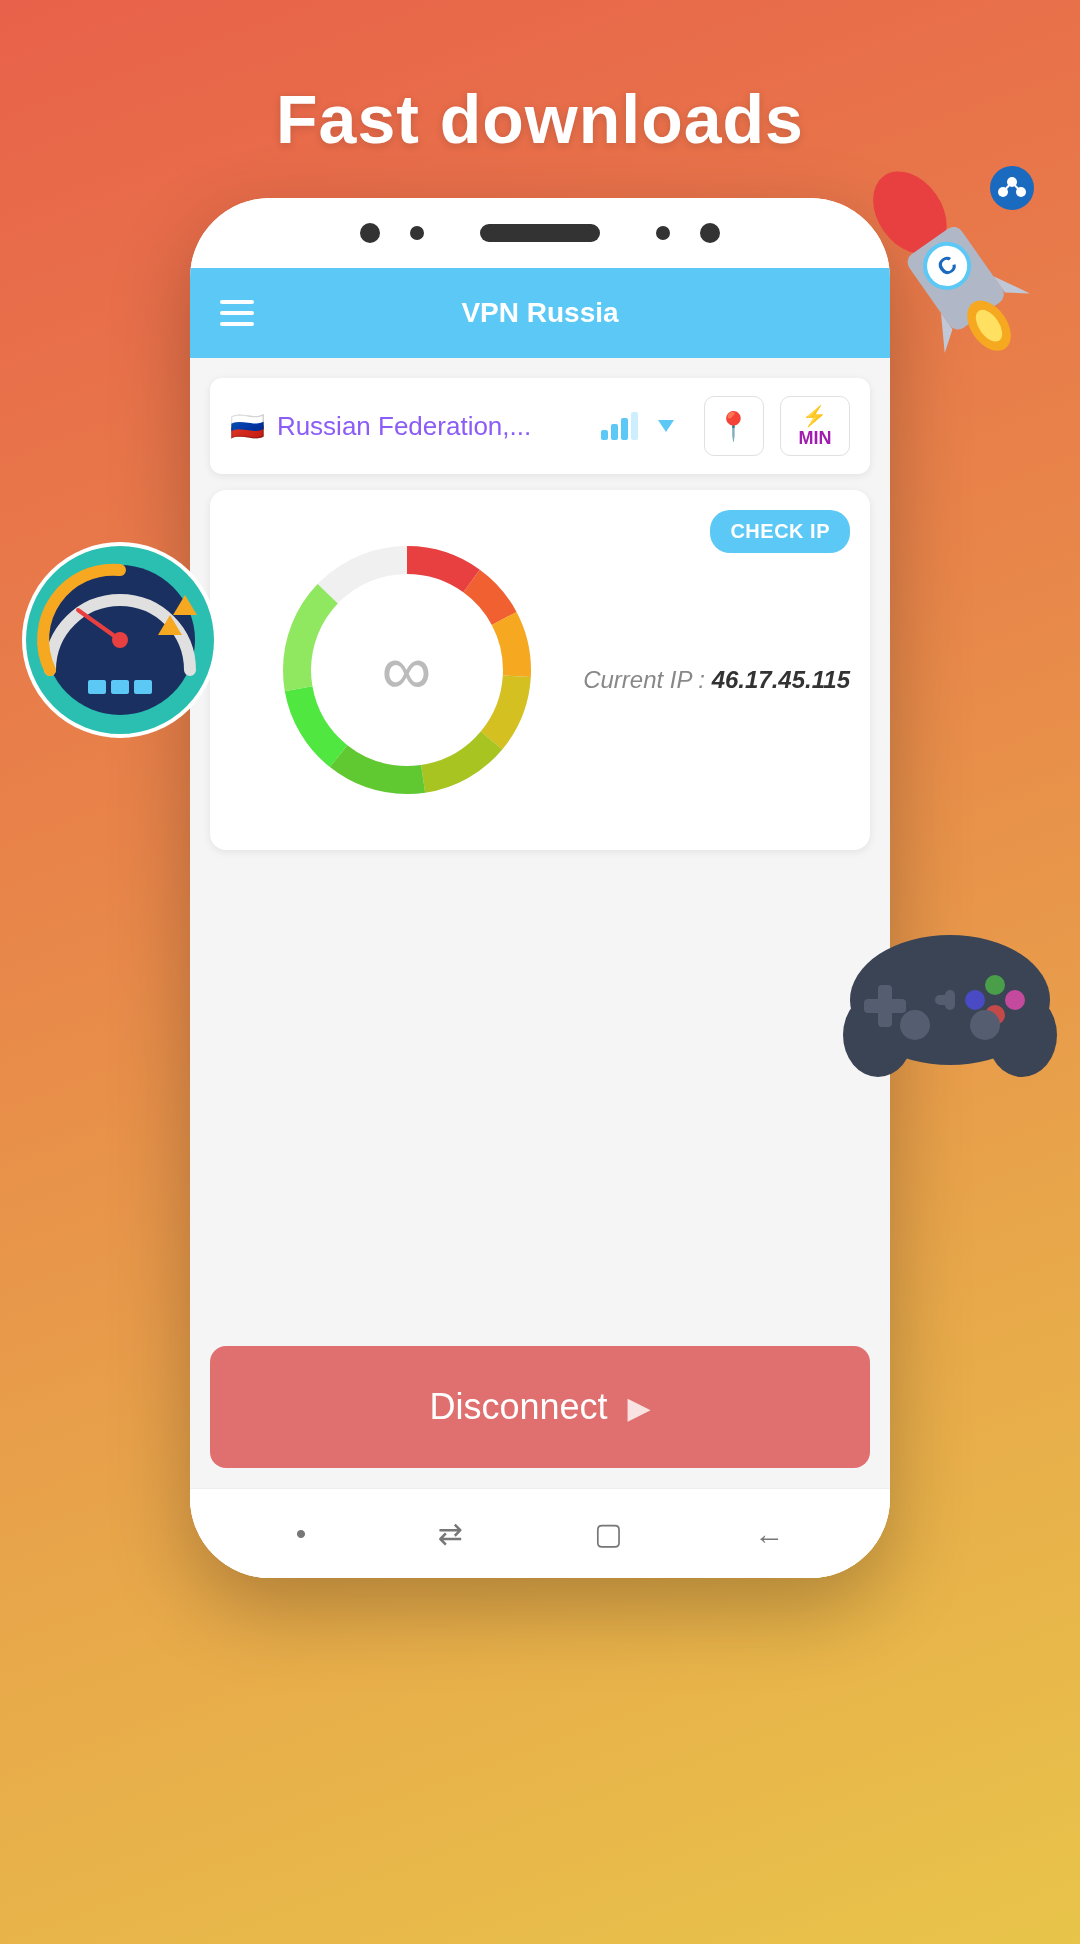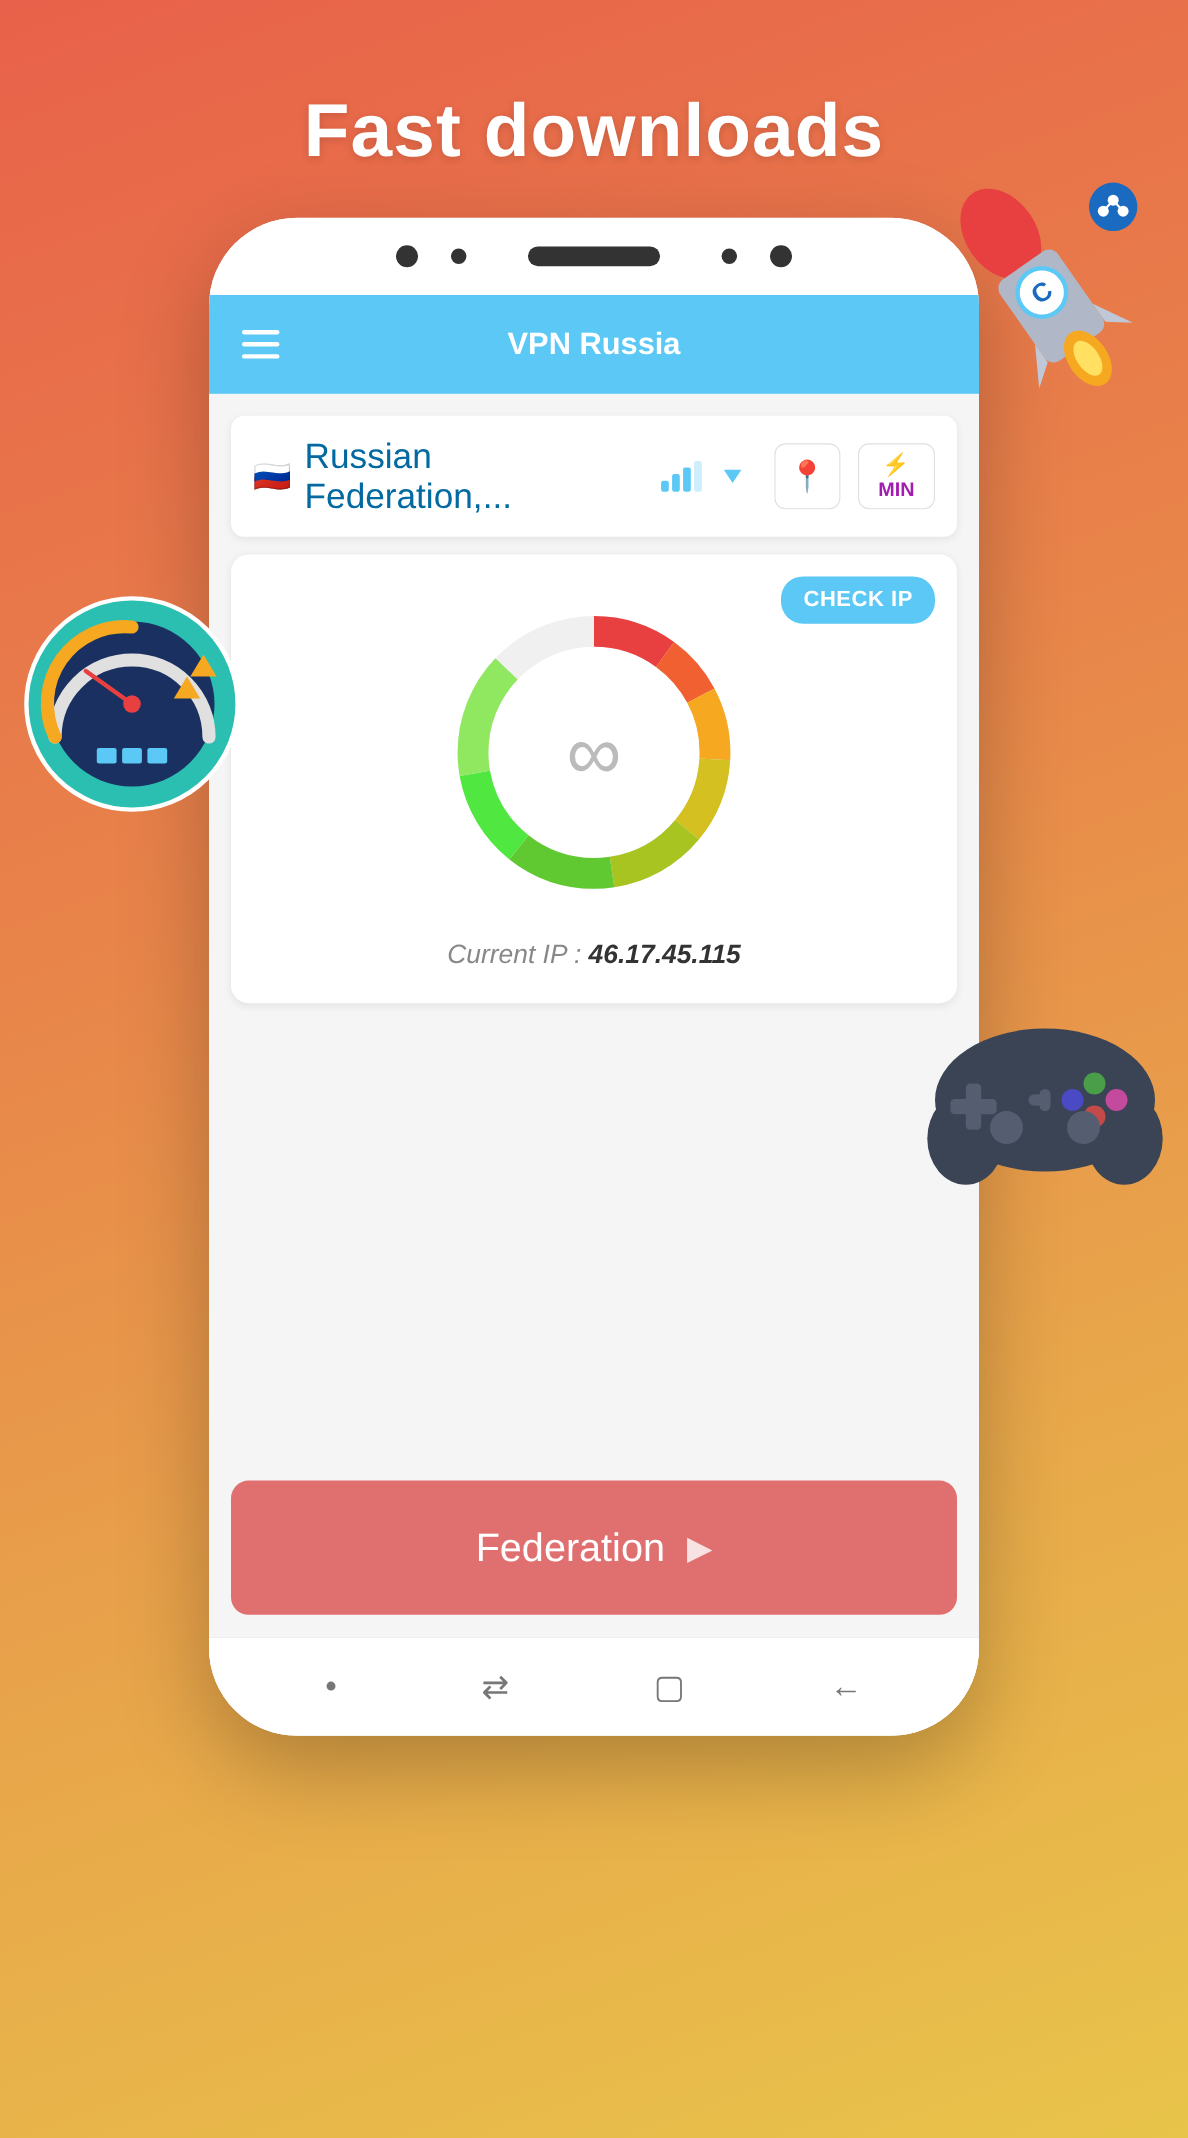--- a/index.html
+++ b/index.html
@@ -144,22 +144,22 @@
       box-shadow: 0 2px 8px rgba(0,0,0,0.08);
       gap: 12px;
     }
 
     .flag-icon {
       font-size: 28px;
     }
 
     .server-name {
       flex: 1;
-      font-size: 32px;
-      color: #0369a1;
+      font-size: 26px;
+      color: #8b5cf6;
       font-weight: 500;
     }
 
     .signal-bars {
       display: flex;
       align-items: flex-end;
       gap: 3px;
       margin-right: 8px;
     }
 
@@ -226,21 +226,21 @@
 
     
     .main-card {
       margin: 16px 20px;
       background: white;
       border-radius: 16px;
       padding: 30px 20px 30px 20px;
       box-shadow: 0 2px 8px rgba(0,0,0,0.08);
       position: relative;
       display: flex;
-      flex-direction: column;
+      flex-direction: row;
       align-items: center;
     }
 
     .check-ip-btn {
       position: absolute;
       top: 20px;
       right: 20px;
       background: #5bc8f5;
       color: white;
       font-size: 20px;
@@ -539,21 +539,21 @@
           <span class="current-ip-value">46.17.45.115</span>
         </div>
 
 
       </div>
 
       <div style="flex:1;"></div>
 
       <div class="disconnect-area">
         <div class="disconnect-btn">
-          <span>Federation</span>
+          <span>Disconnect</span>
           <span class="disconnect-arrow">▶</span>
         </div>
       </div>
 
       <div class="bottom-nav">
         <span class="nav-icon">•</span>
         <span class="nav-icon">⇄</span>
         <span class="nav-icon">▢</span>
         <span class="nav-icon">←</span>
       </div>

